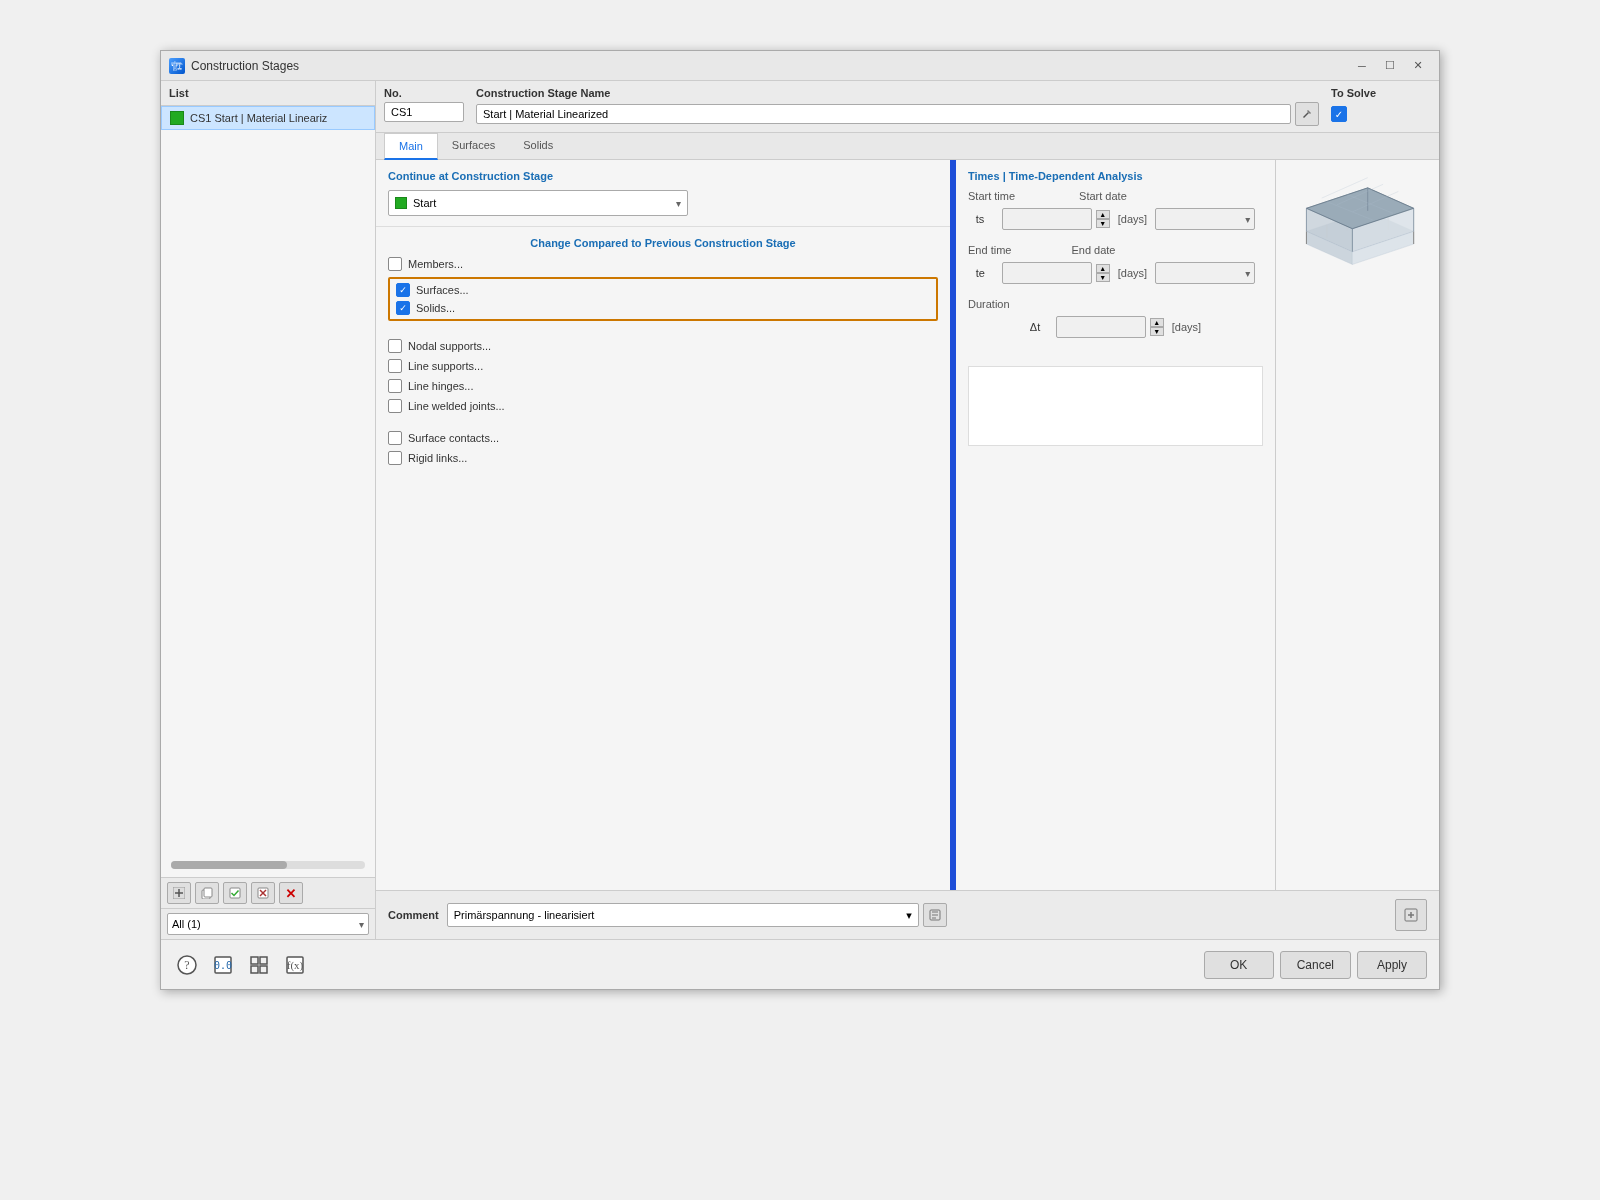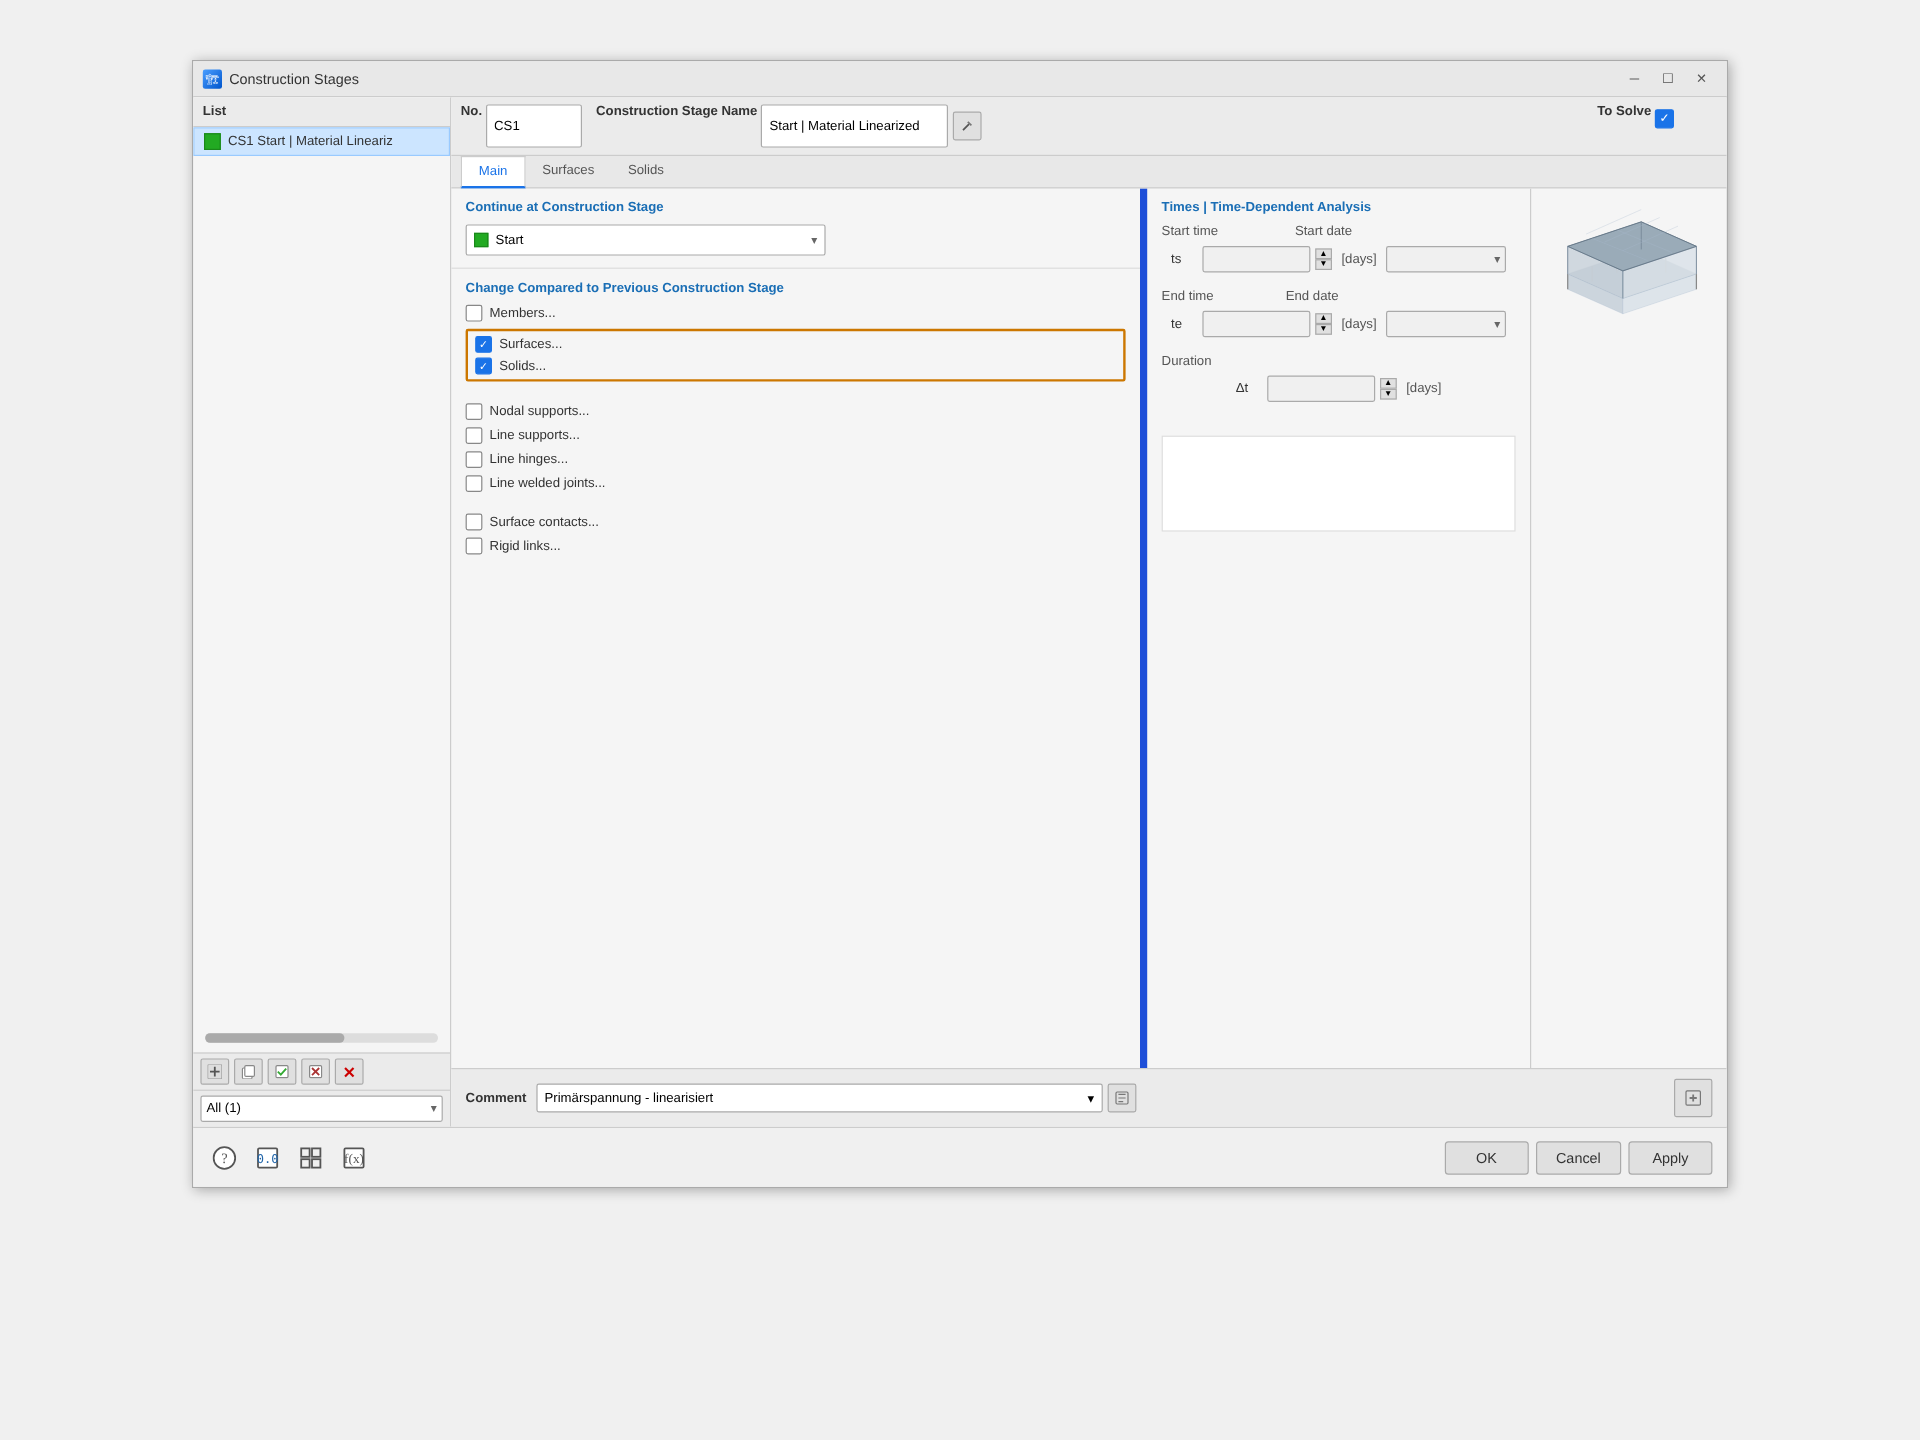--- a/index.html
+++ b/index.html
@@ -207,32 +207,32 @@
       border-bottom: 1px solid #ccc;
       background: #ebebeb;
       padding: 6px 8px;
       gap: 12px;
       align-items: flex-start;
       flex-shrink: 0;
     }
 
     .header-field {
       display: flex;
-      flex-direction: row;
+      flex-direction: column;
       gap: 3px;
     }
 
     .header-label {
       font-size: 11px;
       font-weight: bold;
       color: #333;
     }
 
     .header-input {
-      height: 36px;
+      height: 20px;
       border: 1px solid #aaa;
       border-radius: 2px;
       padding: 0 6px;
       font-size: 11px;
       background: white;
     }
 
     .header-field.no-field .header-input {
       width: 80px;
     }
@@ -394,20 +394,21 @@
     .change-section {
       padding: 10px 12px;
       border-top: 1px solid #ddd;
     }
 
     .change-title {
       font-size: 11px;
       font-weight: bold;
       color: #1a6eb5;
       margin-bottom: 8px;
+      text-align: center;
     }
 
     .checkbox-group {
       display: flex;
       flex-direction: column;
       gap: 6px;
     }
 
     .checkbox-item {
       display: flex;

